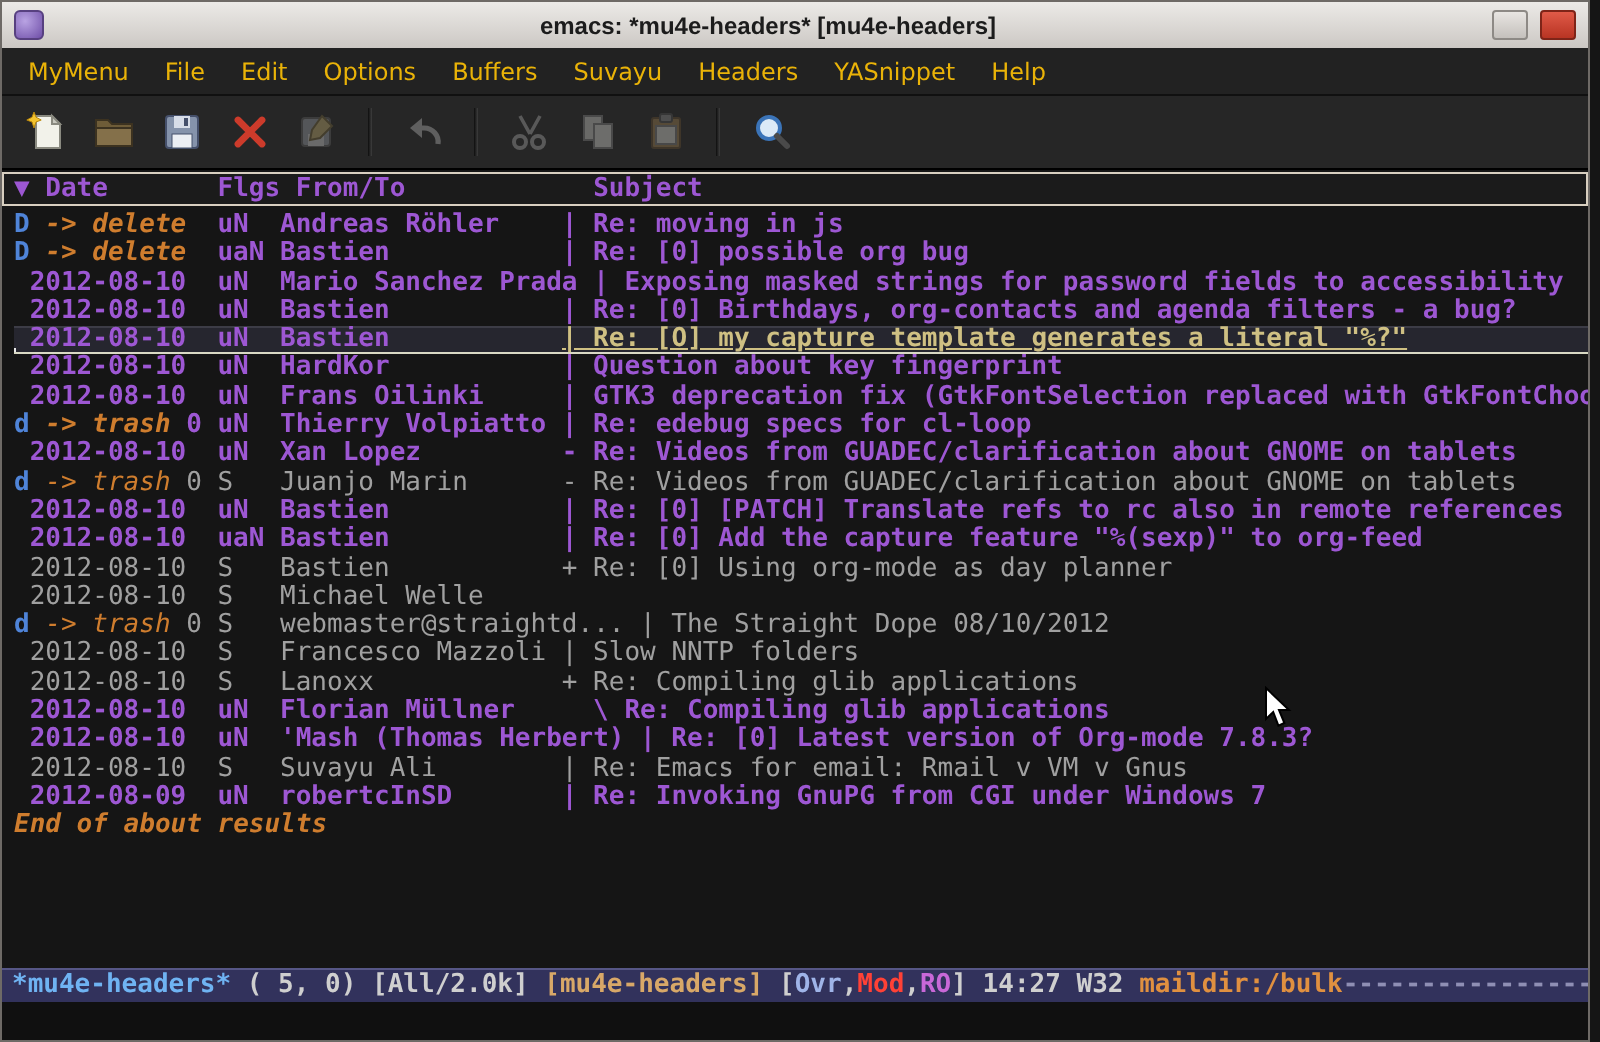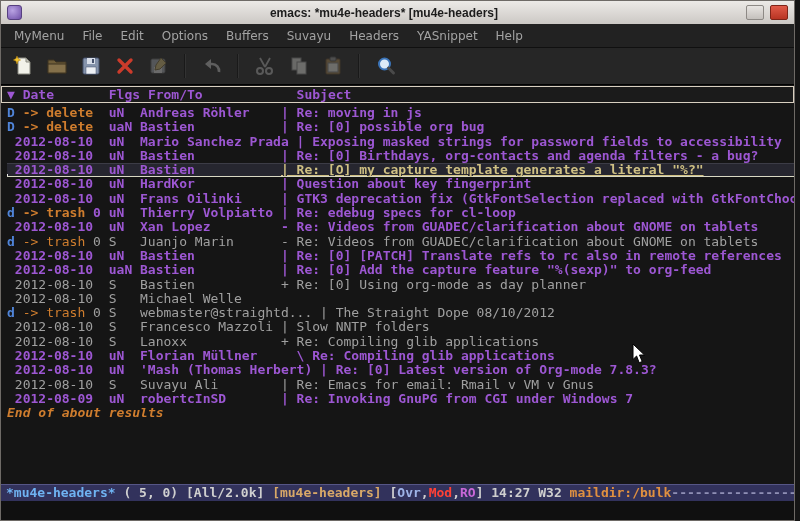--- a/index.html
+++ b/index.html
@@ -9,21 +9,21 @@
   
   .titlebar { flex:none; height:23px; background:linear-gradient(#eceae7,#ccc8c4); display:flex; align-items:center; padding:0 6px; gap:6px; }
   .emacs-icon { width:15px; height:15px; border-radius:3px; background:radial-gradient(circle at 35% 35%, #b9a3e3, #6f4fa8); border:1px solid #574080; flex:none; }
   .title-text { flex:1; text-align:center; font:bold 12px "Liberation Sans", sans-serif; color:#1c1c1c; white-space:nowrap; overflow:hidden; }
   .win-btn { width:18px; height:15px; border-radius:2px; flex:none; }
   .btn-max { background:linear-gradient(#e8e5e2,#c4c0bc); border:1px solid #8d8985; }
   .btn-close { background:linear-gradient(#e05a48,#b83423); border:1px solid #7e2418; color:#fff; font:bold 10px "Liberation Sans",sans-serif; text-align:center; line-height:13px; }
 
   
   .menubar { flex:none; height:24px; background:#222222; border-bottom:1px solid #101010; display:flex; align-items:center; padding:0 4px; }
-  .menu-item { padding:4px 9px; font:12px "DejaVu Sans", sans-serif; color:#a3a3a3; white-space:nowrap; cursor:default; }
+  .menu-item { padding:4px 9px; font:12px "DejaVu Sans", sans-serif; color:#eab308; white-space:nowrap; cursor:default; }
 
   
   .toolbar { flex:none; height:37px; background:#262626; border-bottom:1px solid #000; display:flex; align-items:center; padding:0 8px; gap:7px; }
   .tool-btn { width:27px; height:28px; display:flex; align-items:center; justify-content:center; border-radius:3px; }
   .tool-btn.disabled { opacity:.35; }
   .tool-sep { width:2px; height:24px; background:linear-gradient(90deg,#0d0d0d,#3e3e3e); margin:0 5px; flex:none; }
 
   
   .header-line { flex:none; height:17px; margin-top:1px; border:1px solid #d8cfc0; background:#1b1b1b; color:#9d57d3;
     font:bold 13px "DejaVu Sans Mono", monospace; line-height:15px; white-space:pre; padding:0 5px; overflow:hidden; }
@@ -31,21 +31,21 @@
   
   .buffer { flex:1; background:#151515; padding:3px 0 0 6px; font:13px "DejaVu Sans Mono", monospace; line-height:14.3px; overflow:hidden; position:relative; }
   .row { display:flex; white-space:pre; height:14.3px; overflow:hidden; }
   .c-date  { width:13ch; flex:none; overflow:hidden; }
   .c-flags { width:4ch;  flex:none; }
   .c-from  { min-width:18ch; padding-right:1ch; flex:none; }
   .c-subj  { flex:1; overflow:hidden; }
   .row.unread { color:#9d57d3; font-weight:bold; }
   .row.seen   { color:#a0a0a0; font-weight:normal; }
   .row .mark   { color:#4f84d8; font-weight:bold; }
-  .row .action { color:#cf7d2e; }
+  .row .action { color:#cf7d2e; font-style:italic; }
   .row.current { background:#26262f; box-shadow: inset 0 -1px 0 #d9d9c4, inset 0 1px 0 #3c3c46; position:relative; }
   .row.current .c-subj { color:#cfc083; text-decoration:underline; }
   .row.current::after { content:""; position:absolute; left:-6px; bottom:1px; width:7px; height:2px; background:#e8e8e8; }
   .end-line { color:#cf7d2e; font-style:italic; font-weight:bold; white-space:pre; }
 
   
   .modeline { flex:none; height:17px; background:#32325c; border-top:1px solid #565686; font:bold 13px "DejaVu Sans Mono", monospace; line-height:15px; white-space:pre; overflow:hidden; padding:0 5px; }
   .ml-buf{color:#6fb3f2} .ml-plain{color:#cfcfcf} .ml-mode{color:#d8a868} .ml-ovr{color:#9fb4e8}
   .ml-mod{color:#ff4136} .ml-ro{color:#c968d8} .ml-path{color:#e09040} .ml-dash{color:#8f8fb4}
 

